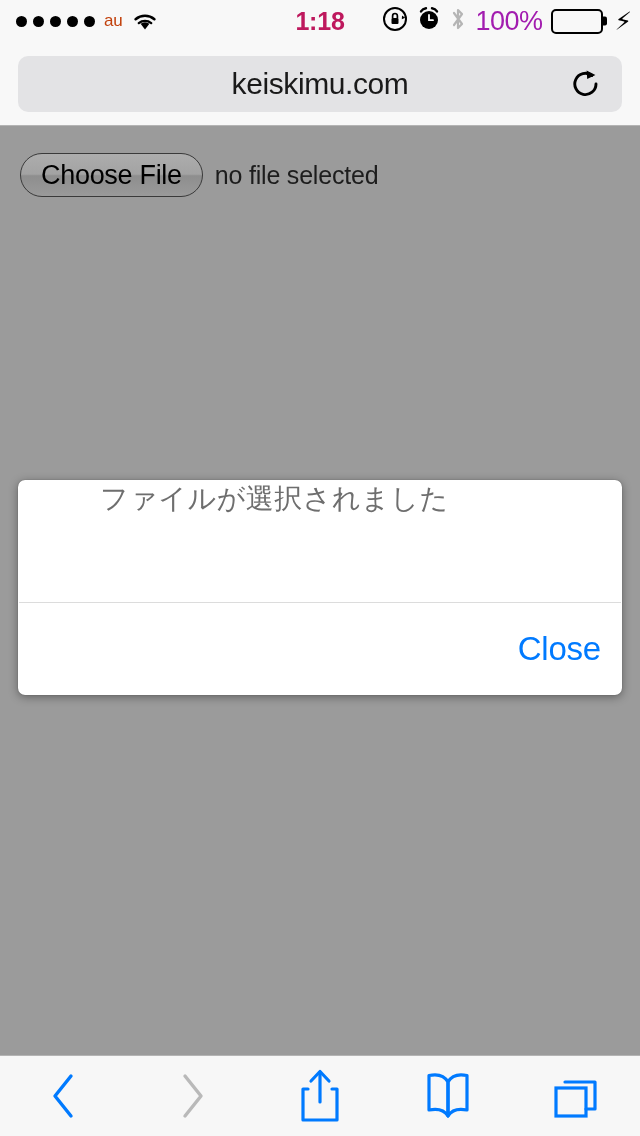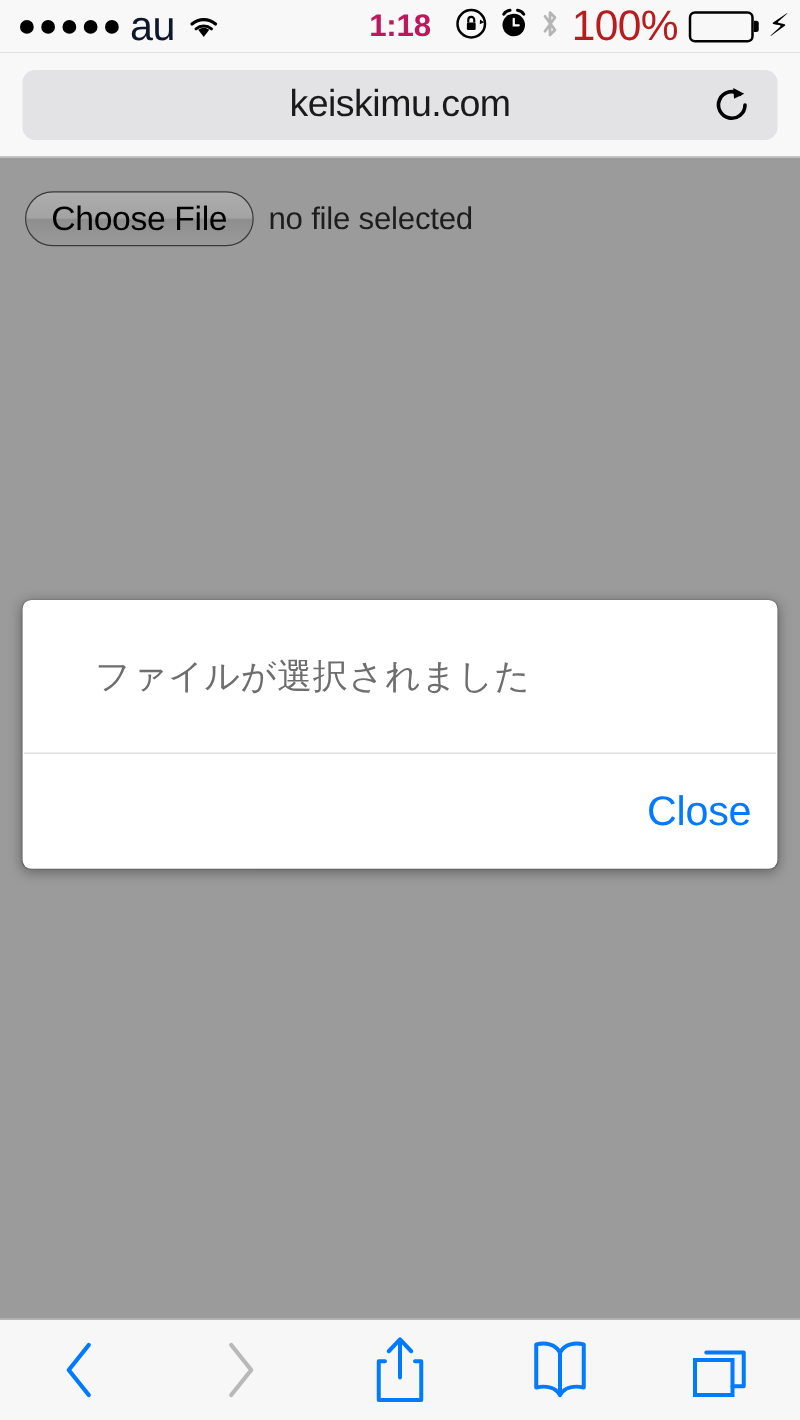--- a/index.html
+++ b/index.html
@@ -11,28 +11,28 @@
   #screen { position:relative; width:640px; height:1136px; background:#9b9b9b; }
 
   
   .statusbar {
     position:absolute; top:0; left:0; width:640px; height:42px;
     background:#f8f8f8; display:flex; align-items:center;
   }
   .sb-left { position:absolute; left:16px; display:flex; align-items:center; gap:9px; }
   .dots { display:flex; gap:6px; align-items:center; }
   .dot { width:11px; height:11px; border-radius:50%; background:#000; }
-  .carrier { font-size:33px; color:#0f172a; letter-spacing:-0.3px; }
+  .carrier { font-size:17px; color:#c2410c; letter-spacing:-0.3px; }
   .wifi { width:28px; height:22px; position:relative; }
   .sb-time {
     position:absolute; left:0; width:640px; text-align:center;
     font-size:25px; font-weight:bold; color:#be185d; letter-spacing:-0.2px;
   }
   .sb-right { position:absolute; right:8px; display:flex; align-items:center; gap:9px; }
-  .pct { font-size:34px; color:#b91c1c; letter-spacing:-0.5px; }
+  .pct { font-size:27px; color:#a21caf; letter-spacing:-0.5px; }
   .batt {
     width:52px; height:25px; border:2px solid #000; border-radius:5px;
     padding:2px; position:relative;
   }
   .batt-fill { height:100%; background:#4cd964; border-radius:2px; }
   .batt-nub {
     position:absolute; right:-6px; top:50%; transform:translateY(-50%);
     width:4px; height:9px; background:#000; border-radius:0 2px 2px 0;
   }
   .bolt { font-size:25px; color:#000; line-height:1; margin-left:2px; }
@@ -60,21 +60,21 @@
     font-size:27px; color:#000; letter-spacing:-0.3px;text-align:center;
   }
   .no-file { font-size:25px; color:#1d1d1d; letter-spacing:-0.2px; }
 
   
   .dialog-shadow {
     position:absolute; left:18px; top:480px; width:604px; height:215px;
     border-radius:7px; background:#fff;
     box-shadow:0 2px 10px rgba(0,0,0,0.38), 0 0 1px rgba(0,0,0,0.45);
   }
-  .dlg-body { height:122px; display:flex; align-items:center; padding:0 58px; }
+  .dlg-body { height:122px; display:flex; padding:0 82px; }
   .dlg-msg { font-size:28px; color:#6e6e6e; letter-spacing:0.5px; }
   .dlg-divider { height:1px; background:#dcdcdc; margin:0 1px; }
   .dlg-actions {
     height:92px; display:flex; align-items:center; justify-content:flex-end; padding-right:21px;
   }
   .dlg-close { font-size:33px; color:#007aff; letter-spacing:-0.2px; }
 
   
   .toolbar {
     position:absolute; bottom:0; left:0; width:640px; height:81px;

